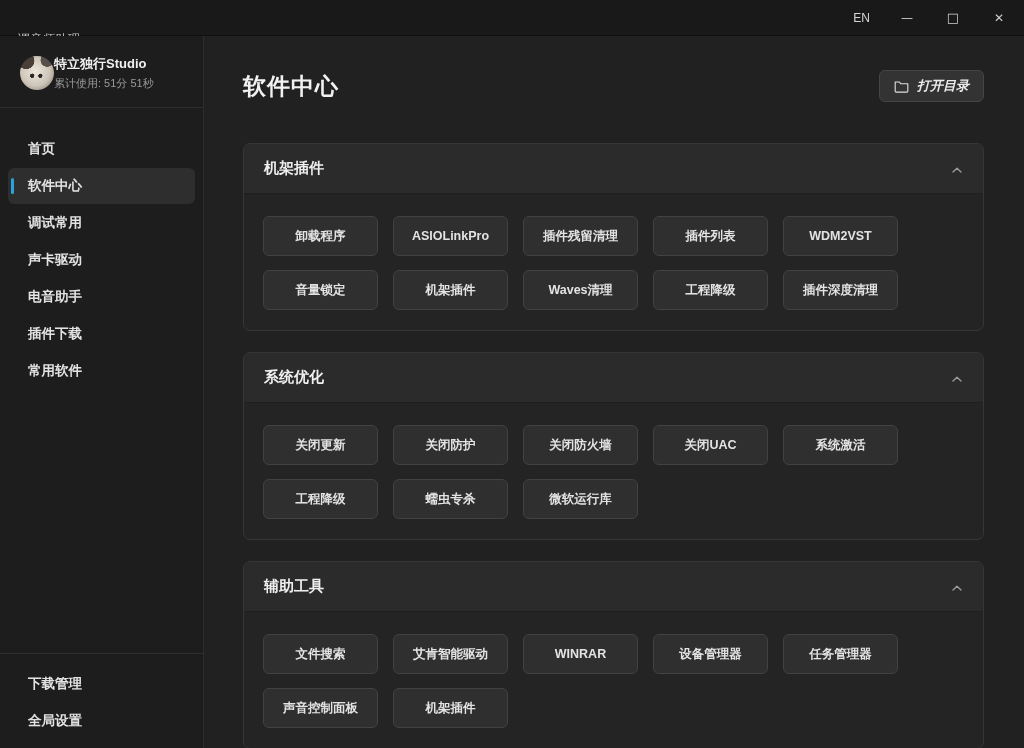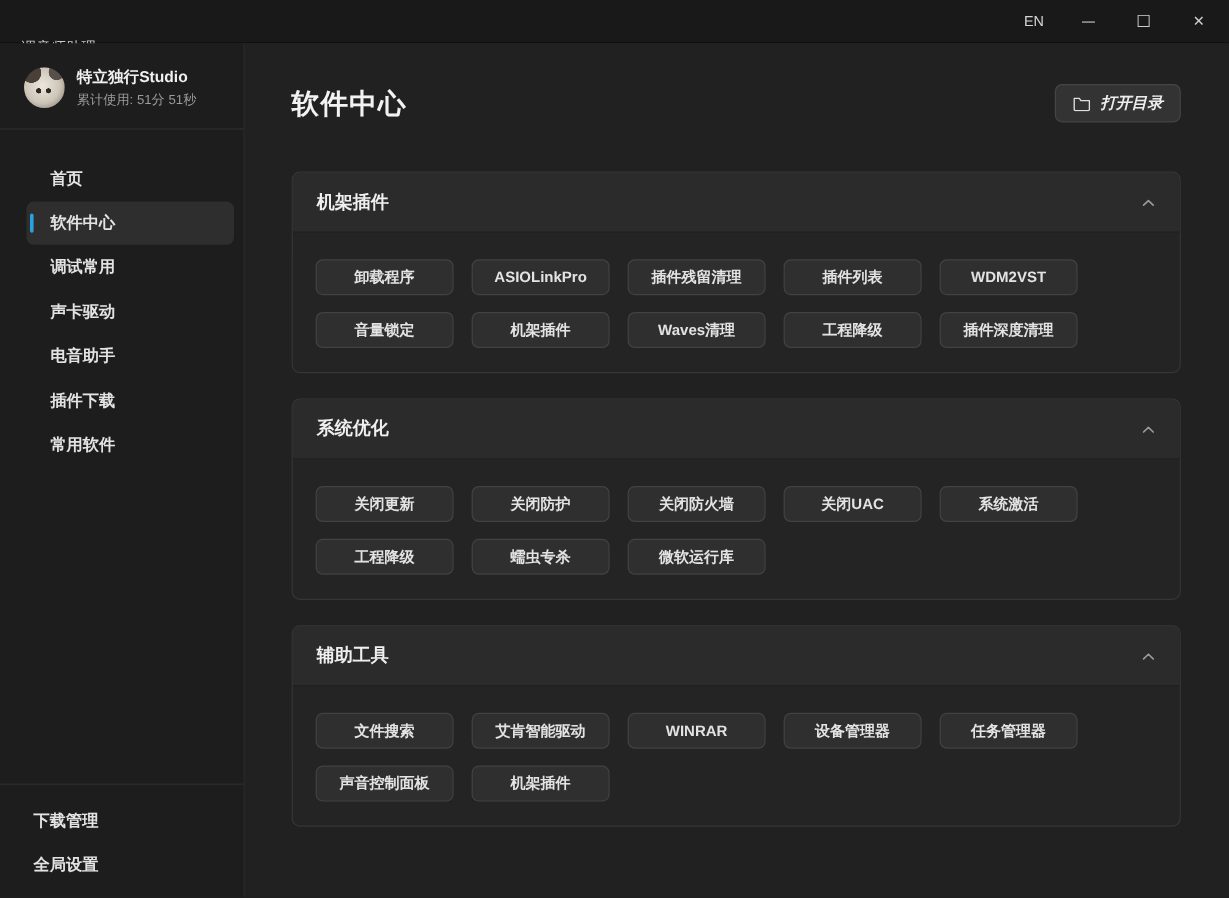--- a/index.html
+++ b/index.html
@@ -44,38 +44,38 @@
 
   
   .content{flex:1;display:flex;min-height:0;}
   .sidebar{
     width:204px;flex:0 0 204px;background:var(--sidebar-bg);
     border-right:1px solid #2d2d2d;display:flex;flex-direction:column;
   }
   .main{flex:1;background:var(--main-bg);padding:30px 40px 0 39px;overflow:hidden;}
 
   
-  .profile{display:flex;align-items:center;gap:10px;padding:19px 16px 16px 20px;}
+  .profile{display:flex;align-items:center;padding:19px 16px 16px 20px;}
   .avatar{
     width:34px;height:34px;border-radius:50%;flex:0 0 34px;
     background:
       radial-gradient(circle at 36% 58%, #2d2a26 0 7%, rgba(0,0,0,0) 8%),
       radial-gradient(circle at 60% 58%, #2d2a26 0 7%, rgba(0,0,0,0) 8%),
       radial-gradient(circle at 18% 14%, #4a4038 0 20%, rgba(0,0,0,0) 21%),
       radial-gradient(circle at 80% 12%, #57504a 0 16%, rgba(0,0,0,0) 17%),
       radial-gradient(circle at 45% 45%, #ece6dc 0%, #cdc5b8 55%, #857d72 90%, #5c564e 100%);
   }
   .profile-info{display:flex;flex-direction:column;gap:3px;}
   .profile-name{font-size:13px;font-weight:700;color:#f0f0f0;}
   .profile-usage{font-size:11px;color:var(--muted);}
   .sidebar-divider{height:1px;background:var(--divider);margin:0 0 0 0;}
   .sidebar-divider.bottom{margin:0;}
 
   
-  .nav-top{padding-top:23px;padding-left:14px;}
+  .nav-top{padding-top:23px;}
   .nav-bottom{padding:12px 0 8px 0;}
   .nav-item{
     height:36px;margin:0 8px 1px 8px;border-radius:6px;
     display:flex;align-items:center;position:relative;
     padding-left:20px;cursor:pointer;font-size:13.5px;font-weight:700;color:#e3e3e3;
   }
   .nav-item .accent-bar{display:none;}
   .nav-item.selected{background:#2e2e2e;}
   .nav-item.selected .accent-bar{
     display:block;position:absolute;left:3px;top:10px;width:3px;height:16px;
@@ -99,21 +99,21 @@
     margin-bottom:21px;overflow:hidden;
   }
   .section-header{
     height:50px;background:var(--card-header-bg);
     display:flex;align-items:center;justify-content:space-between;
     padding:0 20px;cursor:pointer;border-bottom:1px solid #1f1f1f;
   }
   .section-title{font-size:15px;font-weight:700;color:#efefef;}
   .section-body{padding:22px 19px 20px 19px;display:flex;flex-wrap:wrap;gap:14px 15px;}
   .action-btn{
-    width:115px;height:30px;background:var(--btn-bg);
+    width:115px;height:40px;background:var(--btn-bg);
     border:1px solid var(--btn-border);border-radius:6px;
     display:flex;align-items:center;justify-content:center;
     font-size:12.5px;font-weight:700;color:#e3e3e3;cursor:pointer;
     white-space:nowrap;font-family:"Liberation Sans","DejaVu Sans",sans-serif;
   }
 </style>
 </head>
 <body>
 
 <div class="window">

